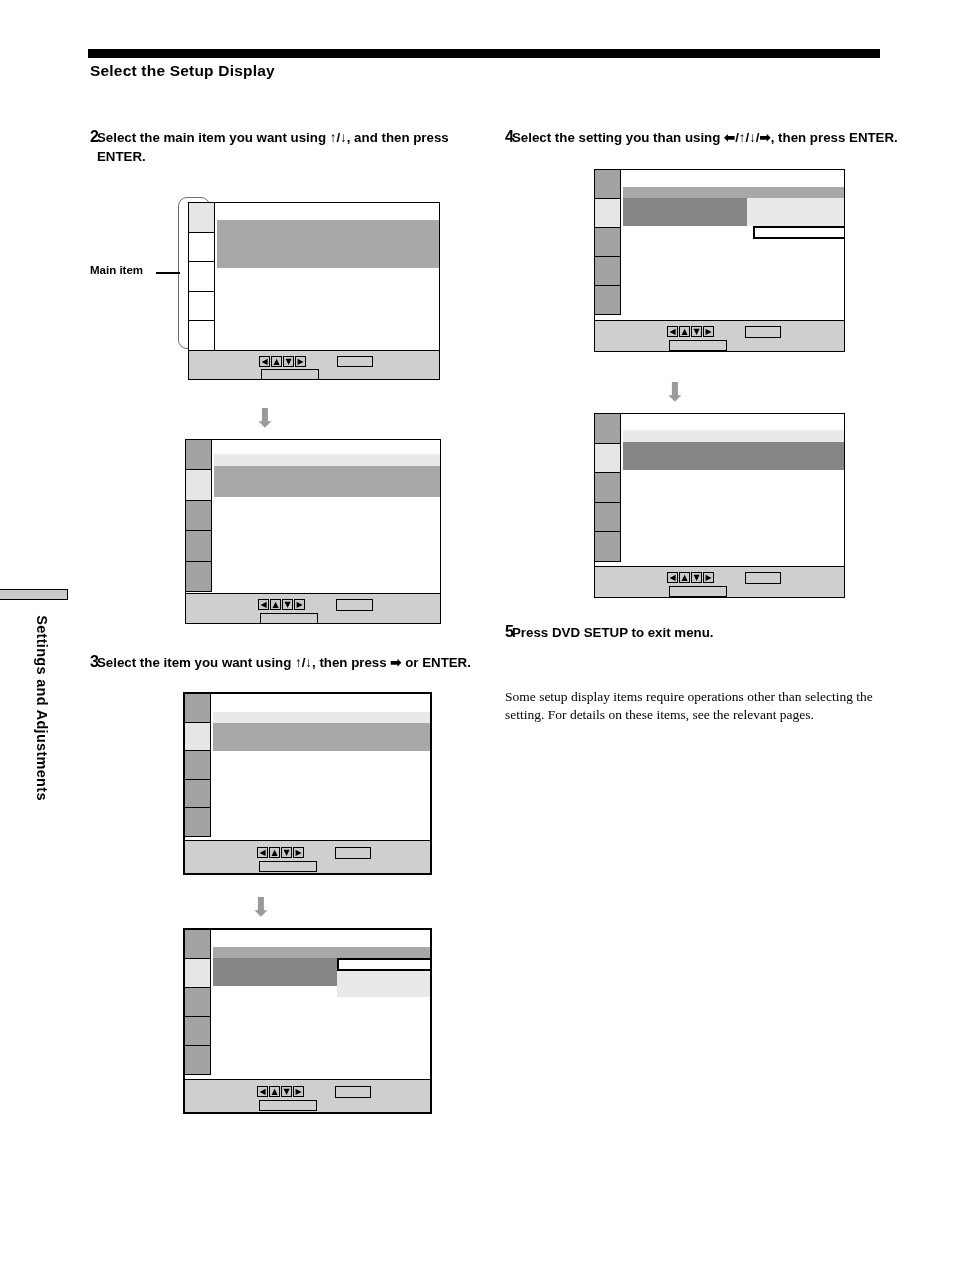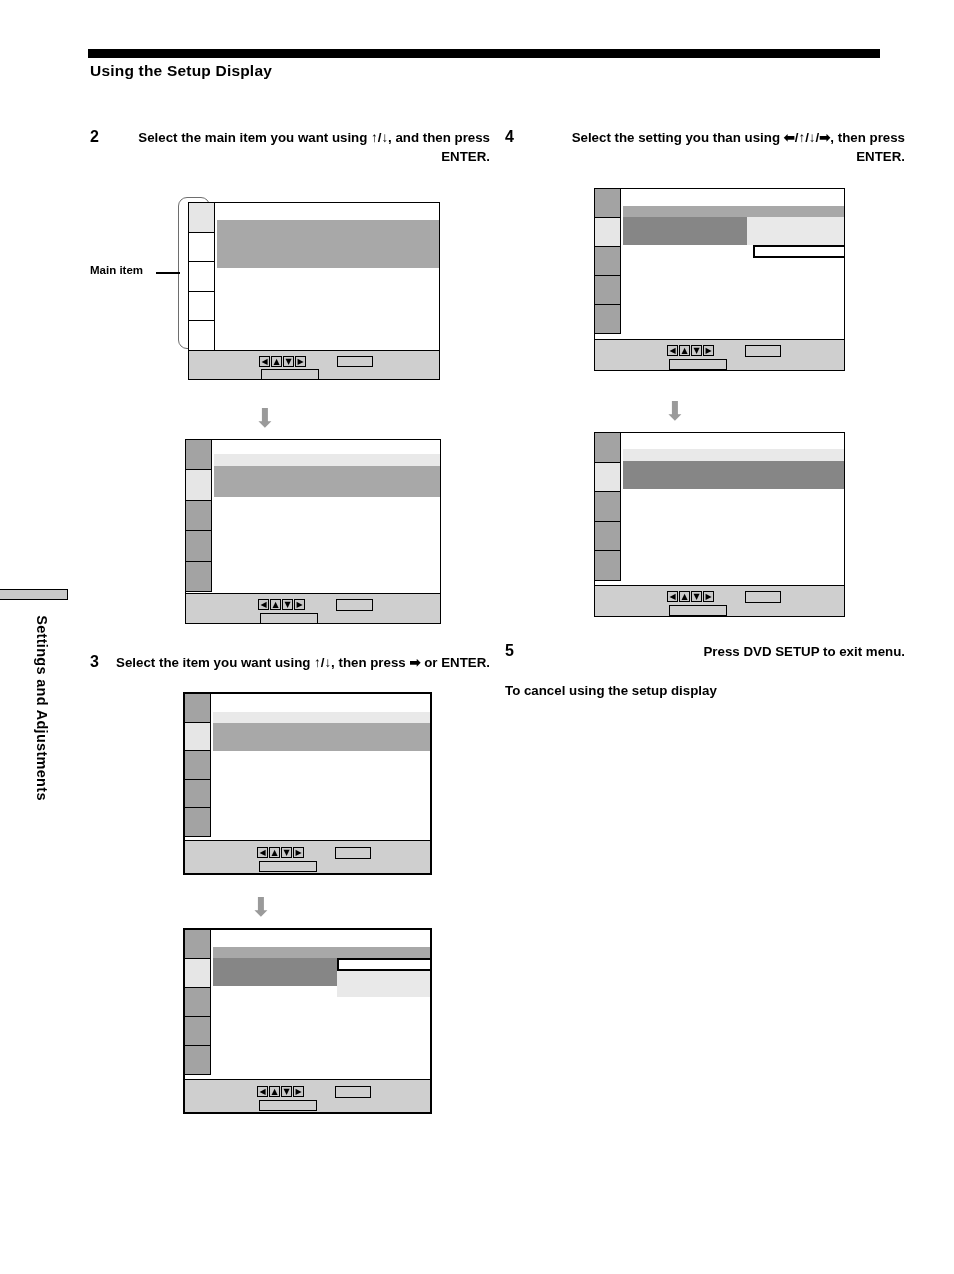--- a/index.html
+++ b/index.html
@@ -70,22 +70,21 @@
   .step { position: relative; }
   .step-num {
     position: absolute;
     left: 0;
     top: 0;
     font-family: "Liberation Sans", sans-serif;
     font-weight: bold;
     font-size: 16px;
   }
   .step-body {
-    margin-left: 22px;
-    text-align: right;
+    margin-left: 7px;
   }
   .step-title {
     font-family: "Liberation Sans", sans-serif;
     font-weight: bold;
     font-size: 13.3px;
     line-height: 19px;
   }
   .step-sub {
     font-family: "Liberation Serif", serif;
     font-size: 14.5px;
@@ -225,21 +224,21 @@
     font-family: "Liberation Serif", serif;
     font-size: 13.5px;
     line-height: 18px;
     margin-top: 46px;
   }
 </style>
 </head>
 <body>
 
 <div class="top-rule"></div>
-<div class="page-heading">Using the Setup Display</div>
+<div class="page-heading">Select the Setup Display</div>
 
 <div class="side-tab-bar"></div>
 <div class="side-tab-text">Settings and Adjustments</div>
 
 <div class="col-left">
 
   <div class="step">
     <div class="step-num">2</div>
     <div class="step-body">
       <div class="step-title">Select the main item you want using ↑/↓, and then press ENTER.</div>
@@ -440,16 +439,16 @@
     </div>
   </div>
 
   <div class="step" style="margin-top:18px;">
     <div class="step-num">5</div>
     <div class="step-body">
       <div class="step-title">Press DVD SETUP to exit menu.</div>
     </div>
   </div>
 
-  <div class="subhead">To cancel using the setup display</div>
-
+
+  <div class="note">Some setup display items require operations other than selecting the setting.  For details on these items, see the relevant pages.</div>
 
 </div>
 
 </body></html>

